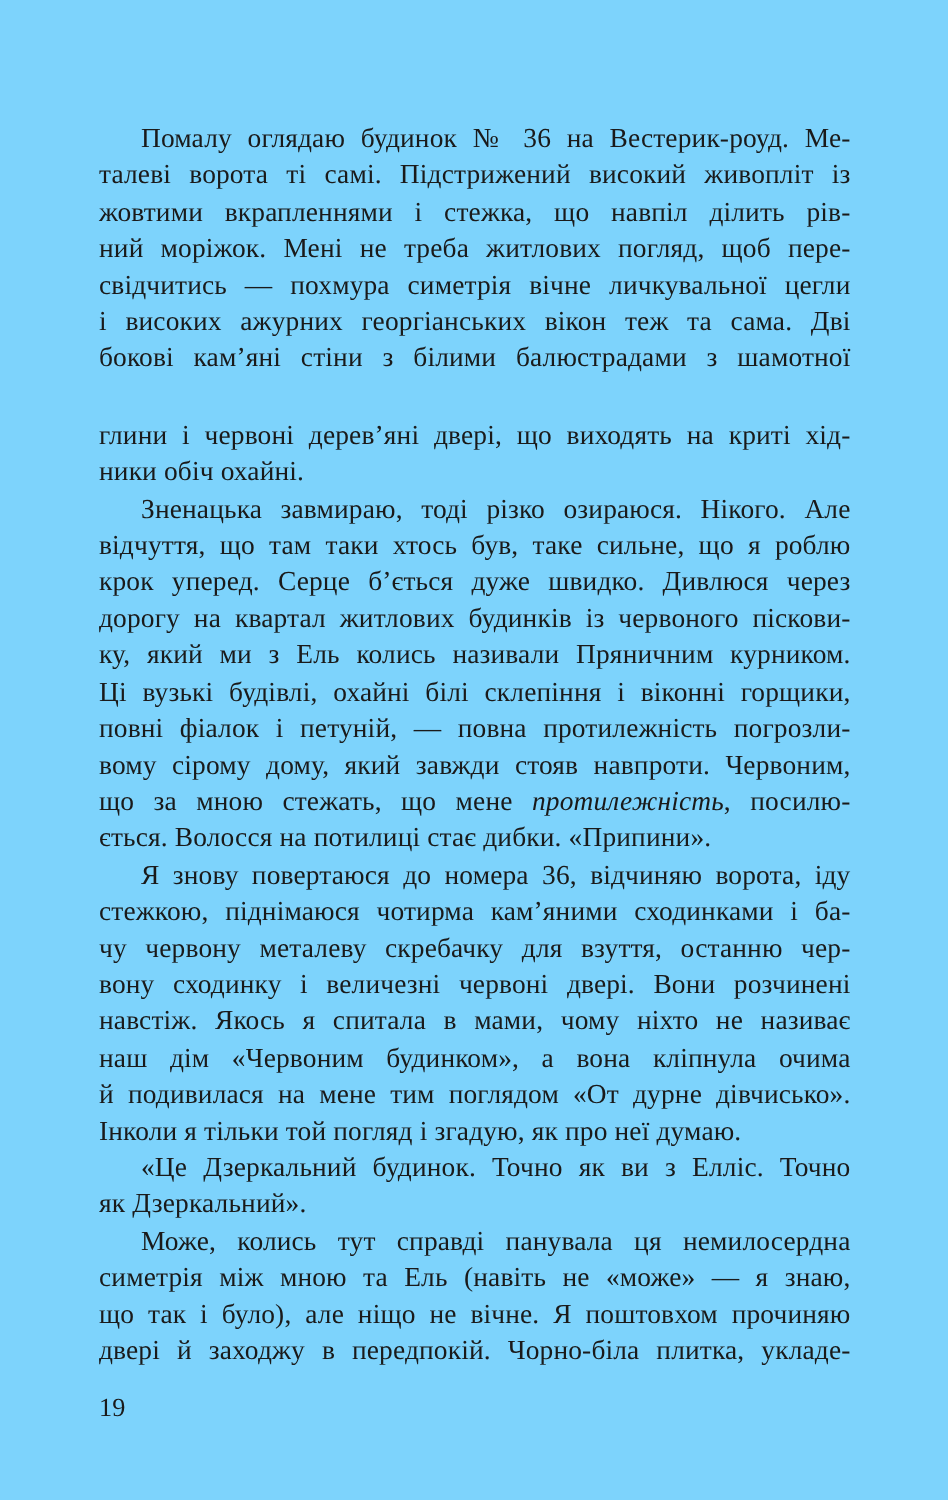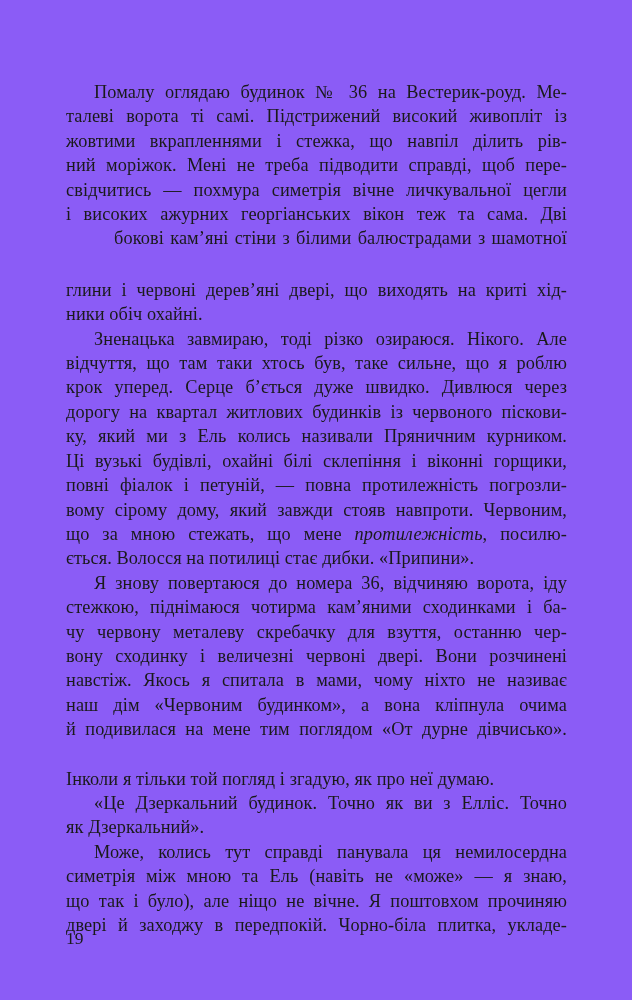--- a/index.html
+++ b/index.html
@@ -11,21 +11,21 @@
     width: 632px;
     height: 1000px;
     font-family: "Liberation Serif", "DejaVu Serif", serif;
     color: #1a1a1a;
     position: relative;
     overflow: hidden;
   }
   .page {
     position: absolute;
     inset: 0;
-    background: #8b5cf6;
+    background: #7dd3fc;
     font-family: Liberation Serif, serif;
   }
   .text-block {
     position: absolute;
     left: 66px;
     top: 80px;
     width: 501px;
     font-size: 18.3px;
     line-height: 24.4px;
     letter-spacing: 0.1px;
@@ -61,24 +61,24 @@
 </head>
 <body>
 
 <div class="page">
   <main class="text-block">
 
     <p class="para">
       <span class="line first" style="display: block;">Помалу оглядаю будинок № 36 на Вестерик-роуд. Ме-</span>
       <span class="line" style="display: block;">талеві ворота ті самі. Підстрижений високий живопліт із</span>
       <span class="line" style="display: block;">жовтими вкрапленнями і стежка, що навпіл ділить рів-</span>
-      <span class="line" style="display: block;">ний моріжок. Мені не треба підводити справді, щоб пере-</span>
+      <span class="line" style="display: block;">ний моріжок. Мені не треба житлових погляд, щоб пере-</span>
       <span class="line" style="display: block;">свідчитись — похмура симетрія вічне личкувальної цегли</span>
       <span class="line" style="display: block;">і високих ажурних георгіанських вікон теж та сама. Дві</span>
-      <span class="line" style="display: block; margin-left: 48px;">бокові кам’яні стіни з білими балюстрадами з шамотної</span>
+      <span class="line" style="display: block;">бокові кам’яні стіни з білими балюстрадами з шамотної</span>
       <span class="line" style="display: block; margin-top: 27px;">глини і червоні дерев’яні двері, що виходять на криті хід-</span>
       <span class="line last" style="display: block;">ники обіч охайні.</span>
     </p>
 
     <p class="para">
       <span class="line first" style="display: block;">Зненацька завмираю, тоді різко озираюся. Нікого. Але</span>
       <span class="line" style="display: block;">відчуття, що там таки хтось був, таке сильне, що я роблю</span>
       <span class="line" style="display: block;">крок уперед. Серце б’ється дуже швидко. Дивлюся через</span>
       <span class="line" style="display: block;">дорогу на квартал житлових будинків із червоного піскови-</span>
       <span class="line" style="display: block;">ку, який ми з Ель колись називали Пряничним курником.</span>
@@ -90,21 +90,21 @@
     </p>
 
     <p class="para">
       <span class="line first" style="display: block;">Я знову повертаюся до номера 36, відчиняю ворота, іду</span>
       <span class="line" style="display: block;">стежкою, піднімаюся чотирма кам’яними сходинками і ба-</span>
       <span class="line" style="display: block;">чу червону металеву скребачку для взуття, останню чер-</span>
       <span class="line" style="display: block;">вону сходинку і величезні червоні двері. Вони розчинені</span>
       <span class="line" style="display: block;">навстіж. Якось я спитала в мами, чому ніхто не називає</span>
       <span class="line" style="display: block;">наш дім «Червоним будинком», а вона кліпнула очима</span>
       <span class="line" style="display: block;">й подивилася на мене тим поглядом «От дурне дівчисько».</span>
-      <span class="line last" style="display: block; margin-top: 25px;">Інколи я тільки той погляд і згадую, як про неї думаю.</span>
+      <span class="line last" style="display: block;">Інколи я тільки той погляд і згадую, як про неї думаю.</span>
     </p>
 
     <p class="para">
       <span class="line first" style="display: block;">«Це Дзеркальний будинок. Точно як ви з Елліс. Точно</span>
       <span class="line last" style="display: block;">як Дзеркальний».</span>
     </p>
 
     <p class="para">
       <span class="line first" style="display: block;">Може, колись тут справді панувала ця немилосердна</span>
       <span class="line" style="display: block;">симетрія між мною та Ель (навіть не «може» — я знаю,</span>

